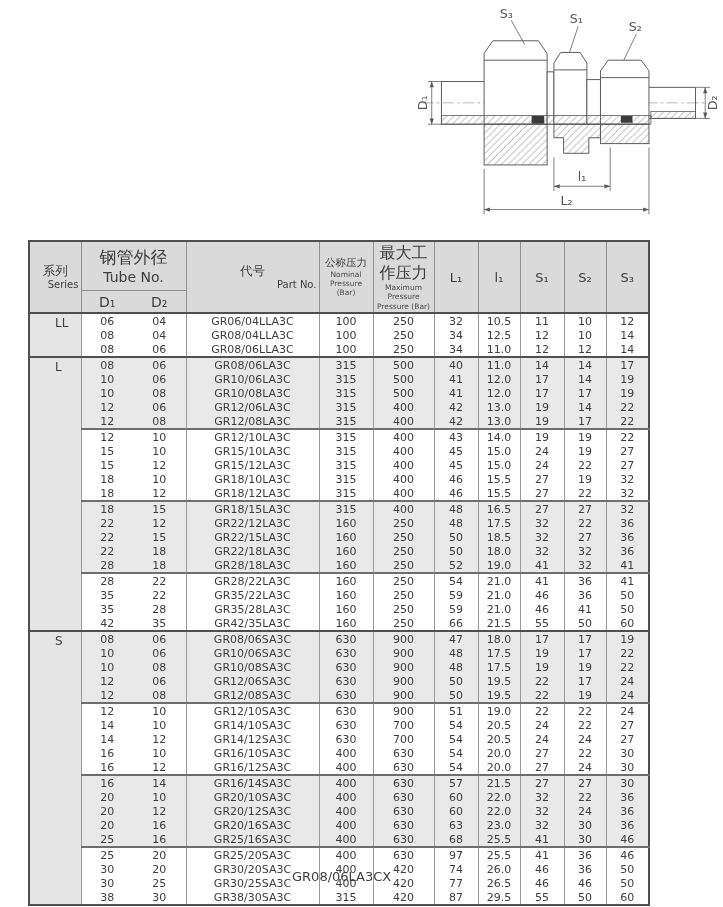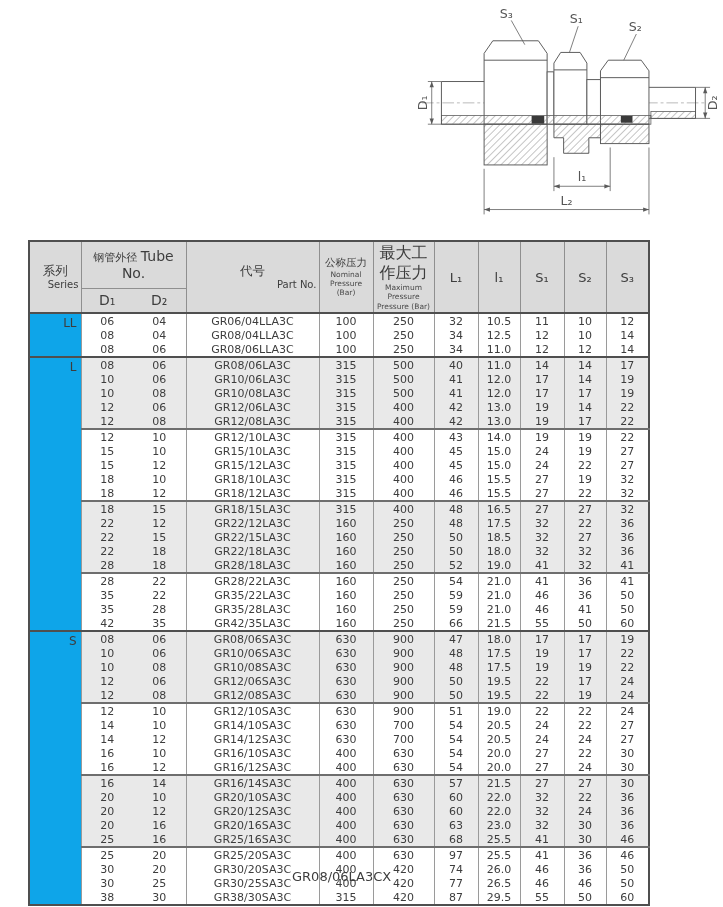--- a/index.html
+++ b/index.html
@@ -17,33 +17,33 @@
     border-collapse:collapse; table-layout:fixed;
     border:2px solid #4f4f4f; font-size:11px;
   }
   table.spec thead th {
     background:#dadada; font-weight:normal; padding:1px 2px;
     border-left:1px solid #8f8f8f; border-bottom:1px solid #8f8f8f;
     vertical-align:middle; text-align:center; color:#3d3d3d;
   }
   table.spec thead th.no-bl { border-left:none; }
   .h-cn  { display:block; font-size:12.5px; line-height:1.25; }
-  .h-cn-inline { font-size:11px; }
+  .h-cn-inline { font-size:17px; }
   .h-en  { display:block; font-size:10px; line-height:1.2;text-align:right; }
   .h-en-inline { font-size:14px; }
   .h-sub { display:block; font-size:7.5px; line-height:1.25; color:#4a4a4a; }
   .h-dim { font-size:13px; }
   table.spec tbody td {
     text-align:center; height:14px; padding:0 2px; line-height:1;
     color:#3d3d3d; background:#fff;
   }
   table.spec tbody td.bl { border-left:1px solid #9a9a9a; }
   table.spec tbody td.series-cell {
-    text-align:right; vertical-align:top; padding:3px 4px 0 25px;
-    font-size:12px; border-right:1px solid #9a9a9a; background:#0ea5e9;
+    text-align:left; vertical-align:top; padding:3px 4px 0 25px;
+    font-size:12px; border-right:1px solid #9a9a9a; background:#e5e5e5;
   }
   table.spec tbody tr.shaded td:not(.series-cell) { background:#e9e9e9; }
   table.spec tbody tr.group-start td { border-top:2px solid #4f4f4f; }
   table.spec tbody tr.band-start td  { border-top:2px solid #6e6e6e; }
   
   .footer-note { position:absolute; left:28px; top:868px; }
   .footer-note .cn { font-size:12px; line-height:1.25; }
   .footer-note .en { font-size:11px; line-height:1.25; }
   .footer-code { position:absolute; left:292px; top:869px; font-size:13px; }
 </style>

